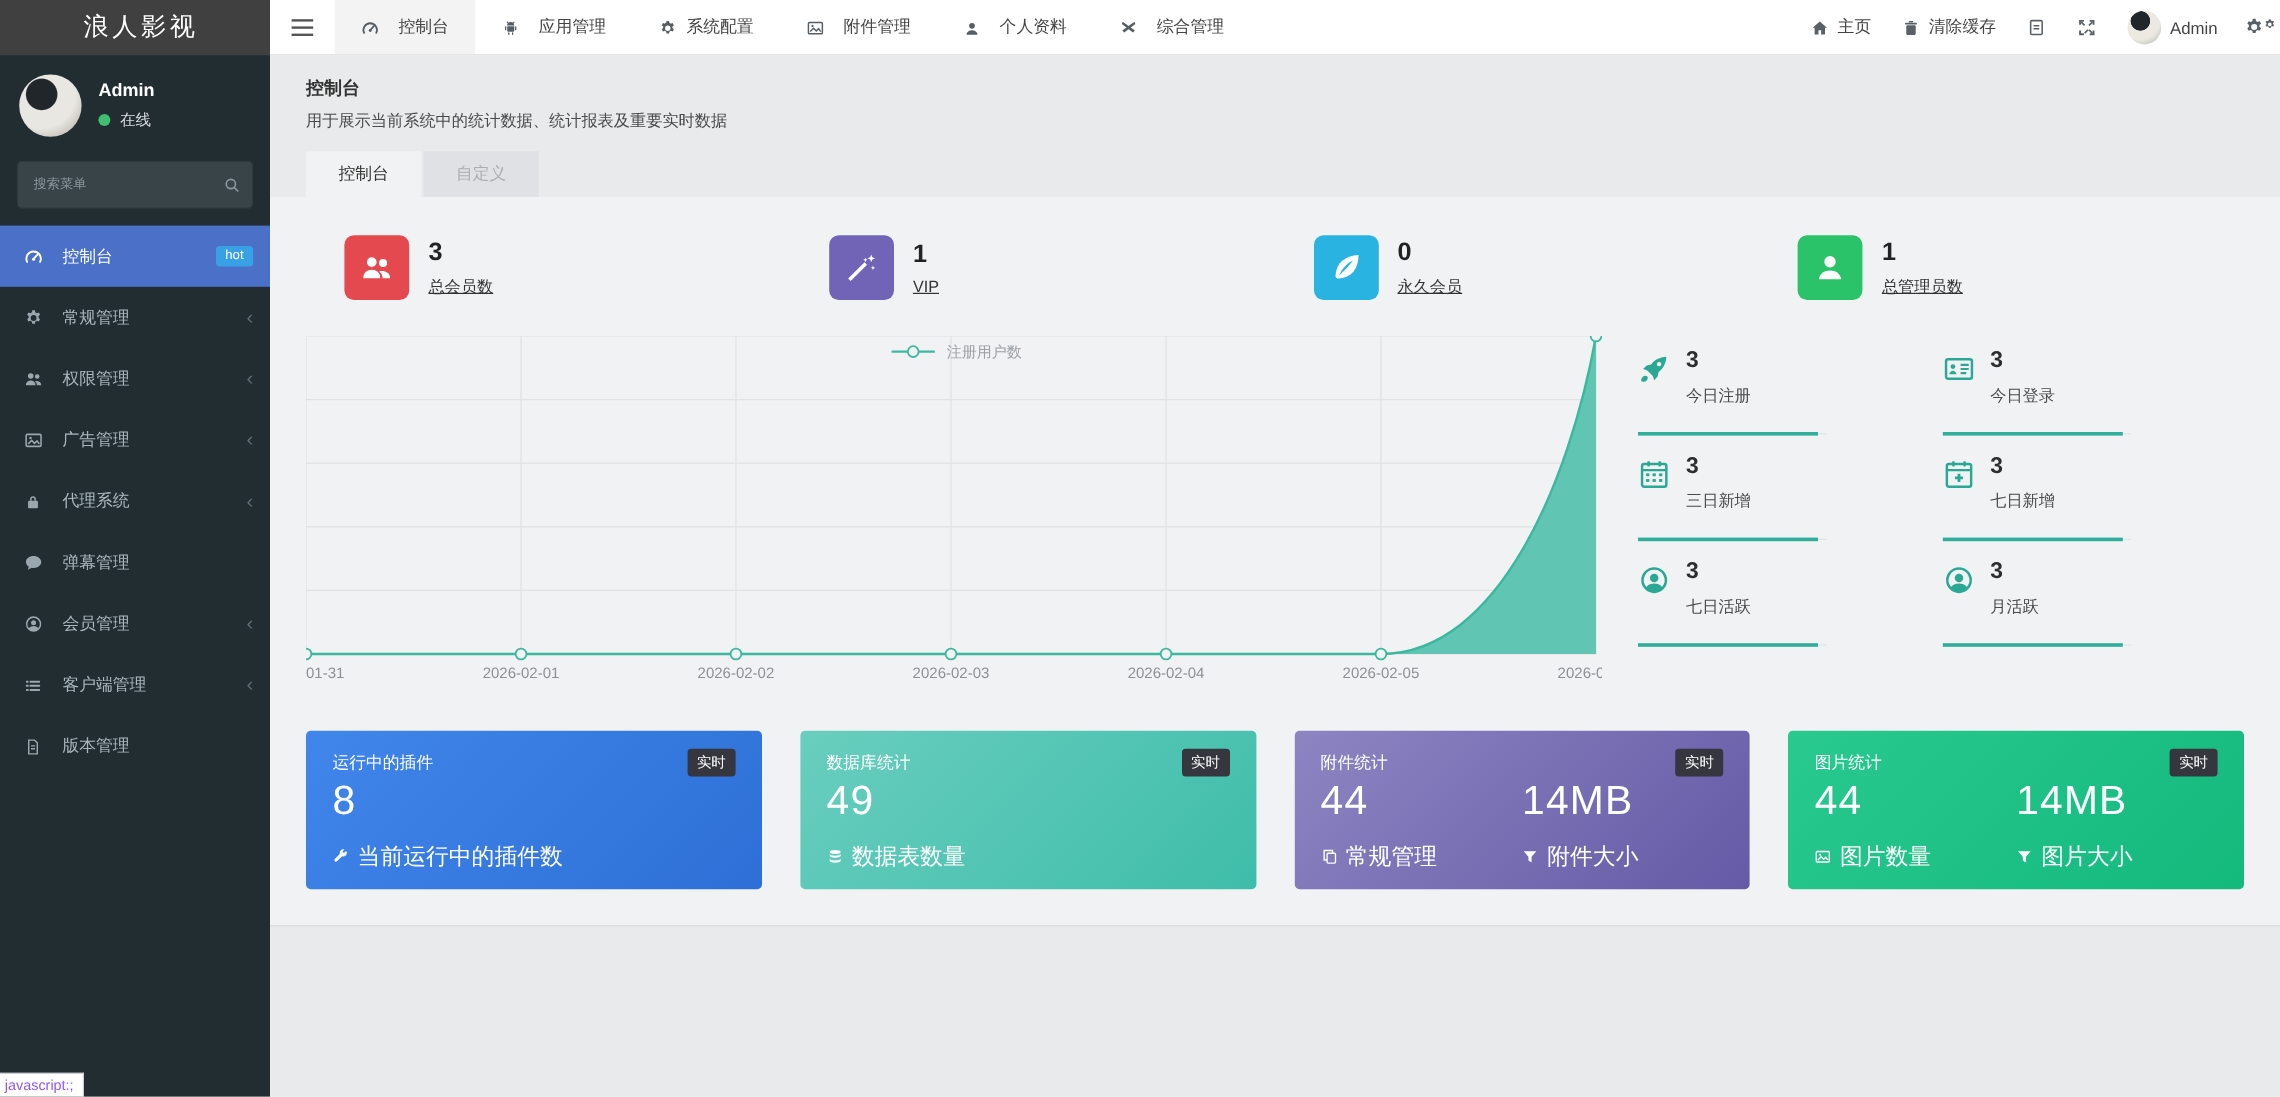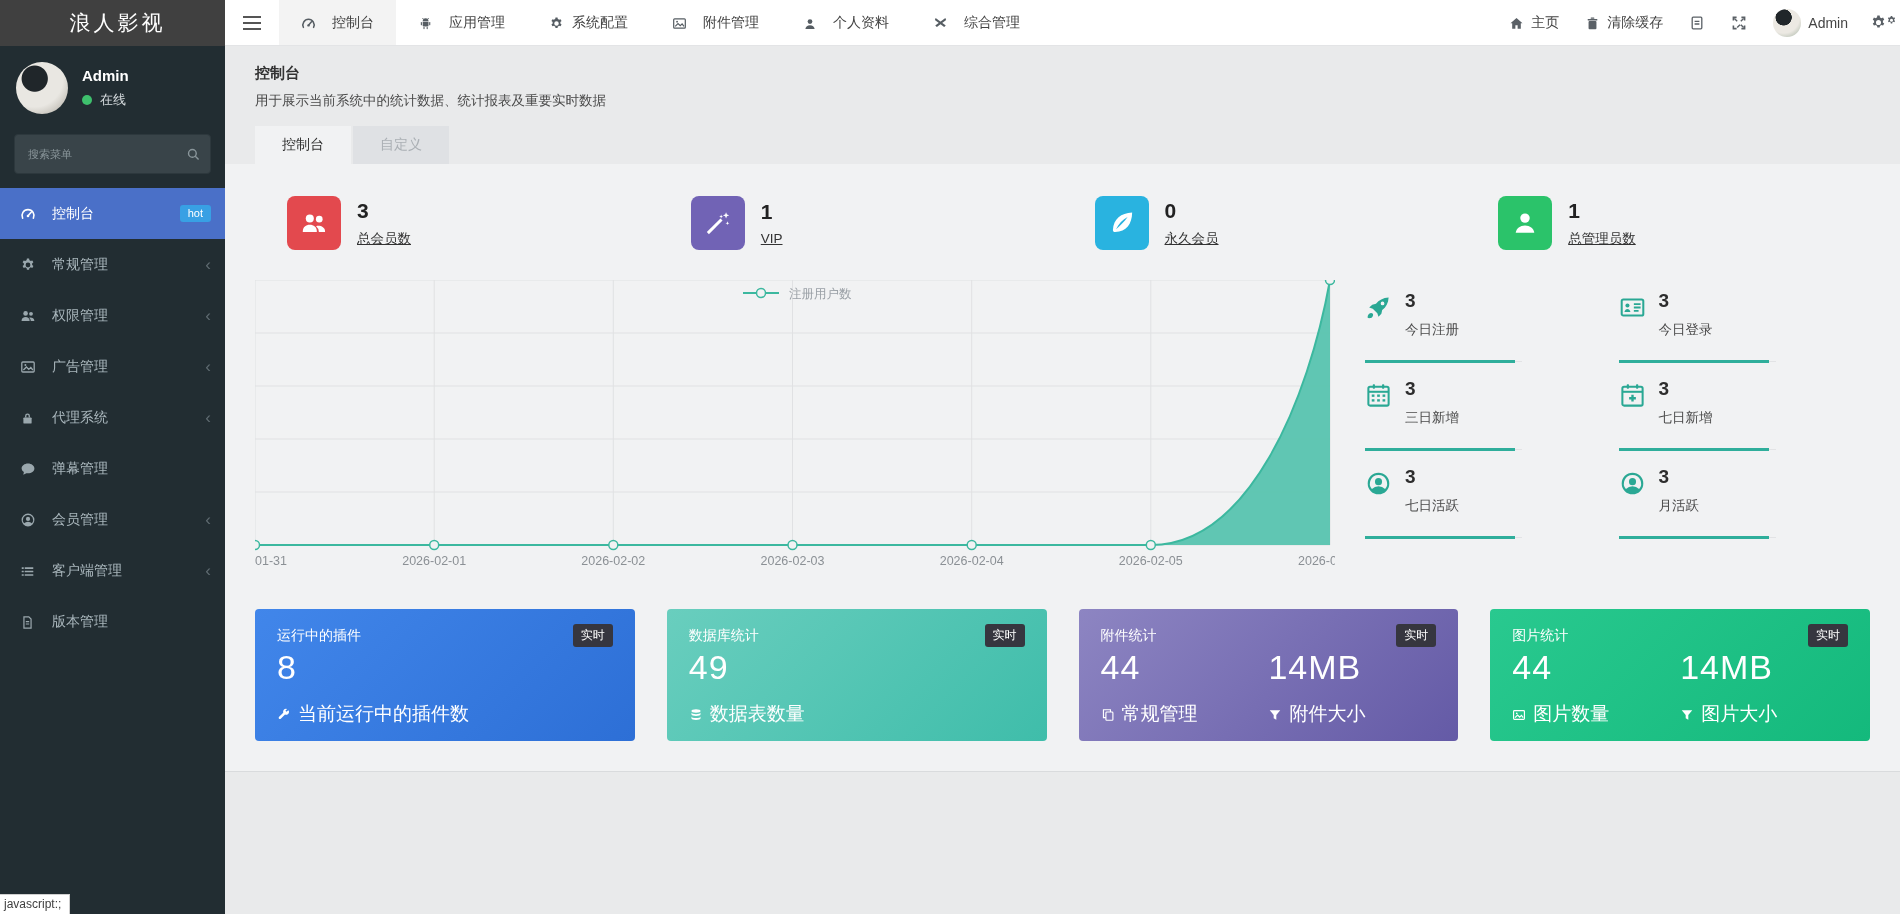--- a/index.html
+++ b/index.html
@@ -92,21 +92,21 @@
   .card-title { font-size:14px; }
   .card-badge { margin-left:auto; background:#36363f; border-radius:3px; font-size:12px; padding:3px 8px; }
   .card-metrics { display:flex; margin-top:auto; }
   .metric { width:50%; }
   .metric-val { font-size:34px; font-weight:400; letter-spacing:1px; }
   .metric-label { font-size:19px; margin-top:14px; display:flex; align-items:center; gap:7px; }
 
   .page-footer { height:110px; border-top:1px solid #d9dbdd; background:#e9eaeb; }
 
   .statusbar { position:absolute; left:0; bottom:0; background:#fff; border:1px solid #cfcfcf; border-left:none; border-bottom:none;
-      font-size:12px; color:#404040; padding:2px 8px 3px 4px; z-index:9; }
+      font-size:12px; color:#8b5cf6; padding:2px 8px 3px 4px; z-index:9; }
 
   
   #chart-svg .grid { stroke:#e0e1e3; stroke-width:1; }
   #chart-svg text.xlab { fill:#8b9095; font-size:12.5px; font-family:"Liberation Sans","DejaVu Sans",sans-serif; }
   #chart-svg text.leg { fill:#9aa0a6; font-size:12.5px; font-family:"Liberation Sans","DejaVu Sans",sans-serif; }
 </style>
 </head>
 <body>
 
 <div class="sidebar">

